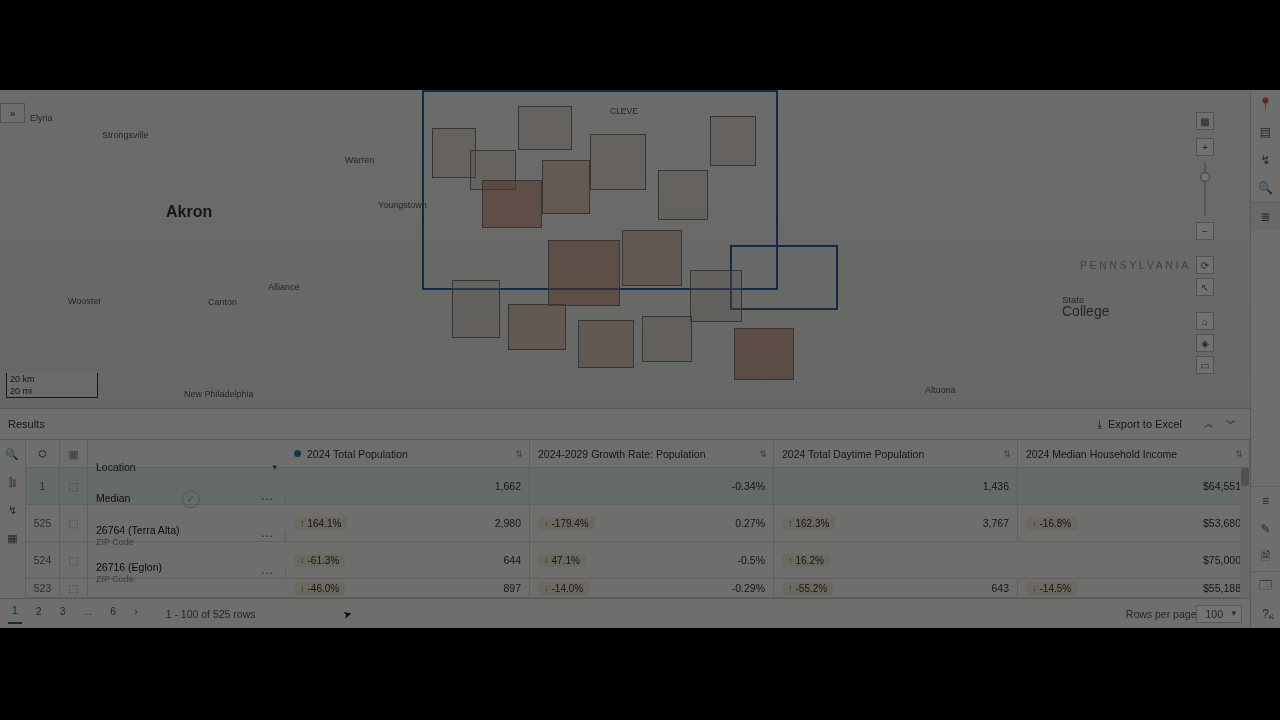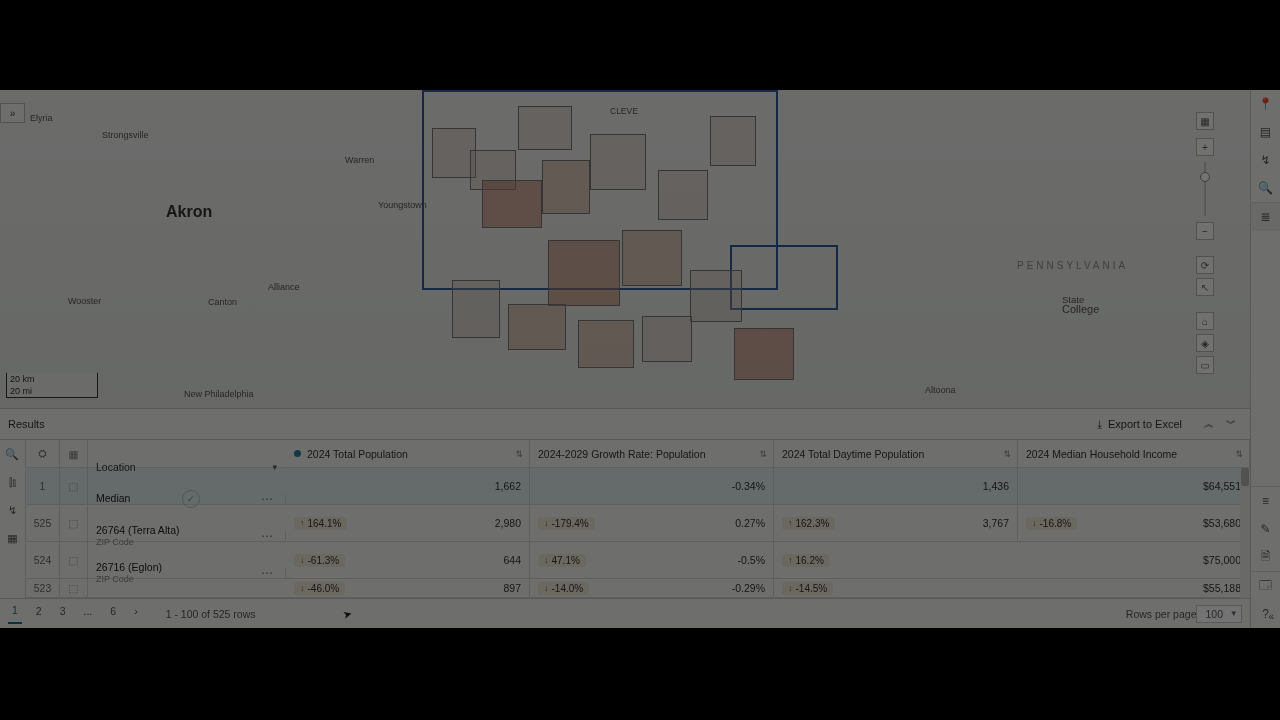--- a/index.html
+++ b/index.html
@@ -98,22 +98,22 @@
   <div class="mlabel" style="top:40px; left:102px;">Strongsville</div>
   <div class="mlabel big" style="top:113px; left:166px;">Akron</div>
   <div class="mlabel" style="top:65px; left:345px;">Warren</div>
   <div class="mlabel" style="top:110px; left:378px;">Youngstown</div>
   <div class="mlabel" style="top:192px; left:268px;">Alliance</div>
   <div class="mlabel" style="top:206px; left:68px;">Wooster</div>
   <div class="mlabel" style="top:207px; left:208px;">Canton</div>
   <div class="mlabel" style="top:299px; left:184px;">New Philadelphia</div>
   <div class="mlabel" style="top:295px; left:925px;">Altoona</div>
   <div class="mlabel" style="top:204px; left:1062px; font-size:9.5px;">State</div>
-  <div class="mlabel" style="top:213px; left:1062px; font-size:11px;">College</div>
-  <div class="mlabel state" style="top:170px; left:1017px;">PENNSYLVANIA</div>
+  <div class="mlabel" style="top:213px; left:1062px; font-size:14px;">College</div>
+  <div class="mlabel state" style="top:170px; left:1080px;">PENNSYLVANIA</div>
   <div class="mlabel" style="top:16px; left:610px; font-size:8.5px;">CLEVE</div>
 
   <div class="choro">
     <div class="region oh" style="left:0; top:0; width:356px; height:200px;"></div>
     <div class="region oh" style="left:308px; top:155px; width:108px; height:65px;"></div>
     <div class="region" style="left:10px; top:38px; width:44px; height:50px;"></div>
     <div class="region" style="left:48px; top:60px; width:46px; height:40px;"></div>
     <div class="region d1" style="left:60px; top:90px; width:60px; height:48px;"></div>
     <div class="region d2" style="left:120px; top:70px; width:48px; height:54px;"></div>
     <div class="region d1" style="left:126px; top:150px; width:72px; height:66px;"></div>
@@ -307,20 +307,24 @@
             </div>
       </div>
       <div class="cell c-pop">
             <span class="pill down">-46.0%</span>
             <span class="num">897</span>
           </div>
       <div class="cell c-grw">
             <span class="pill down">-14.0%</span>
             <span class="num">-0.29%</span>
           </div>
+      <div class="cell c-day">
+            <span class="pill up">-55.2%</span>
+            <span class="num">643</span>
+          </div>
       <div class="cell c-inc">
             <span class="pill down">-14.5%</span>
             <span class="num">$55,188</span>
           </div>
     </div>
 
     <div class="vscroll">
           <div class="vthumb"></div>
         </div>
   </div>

